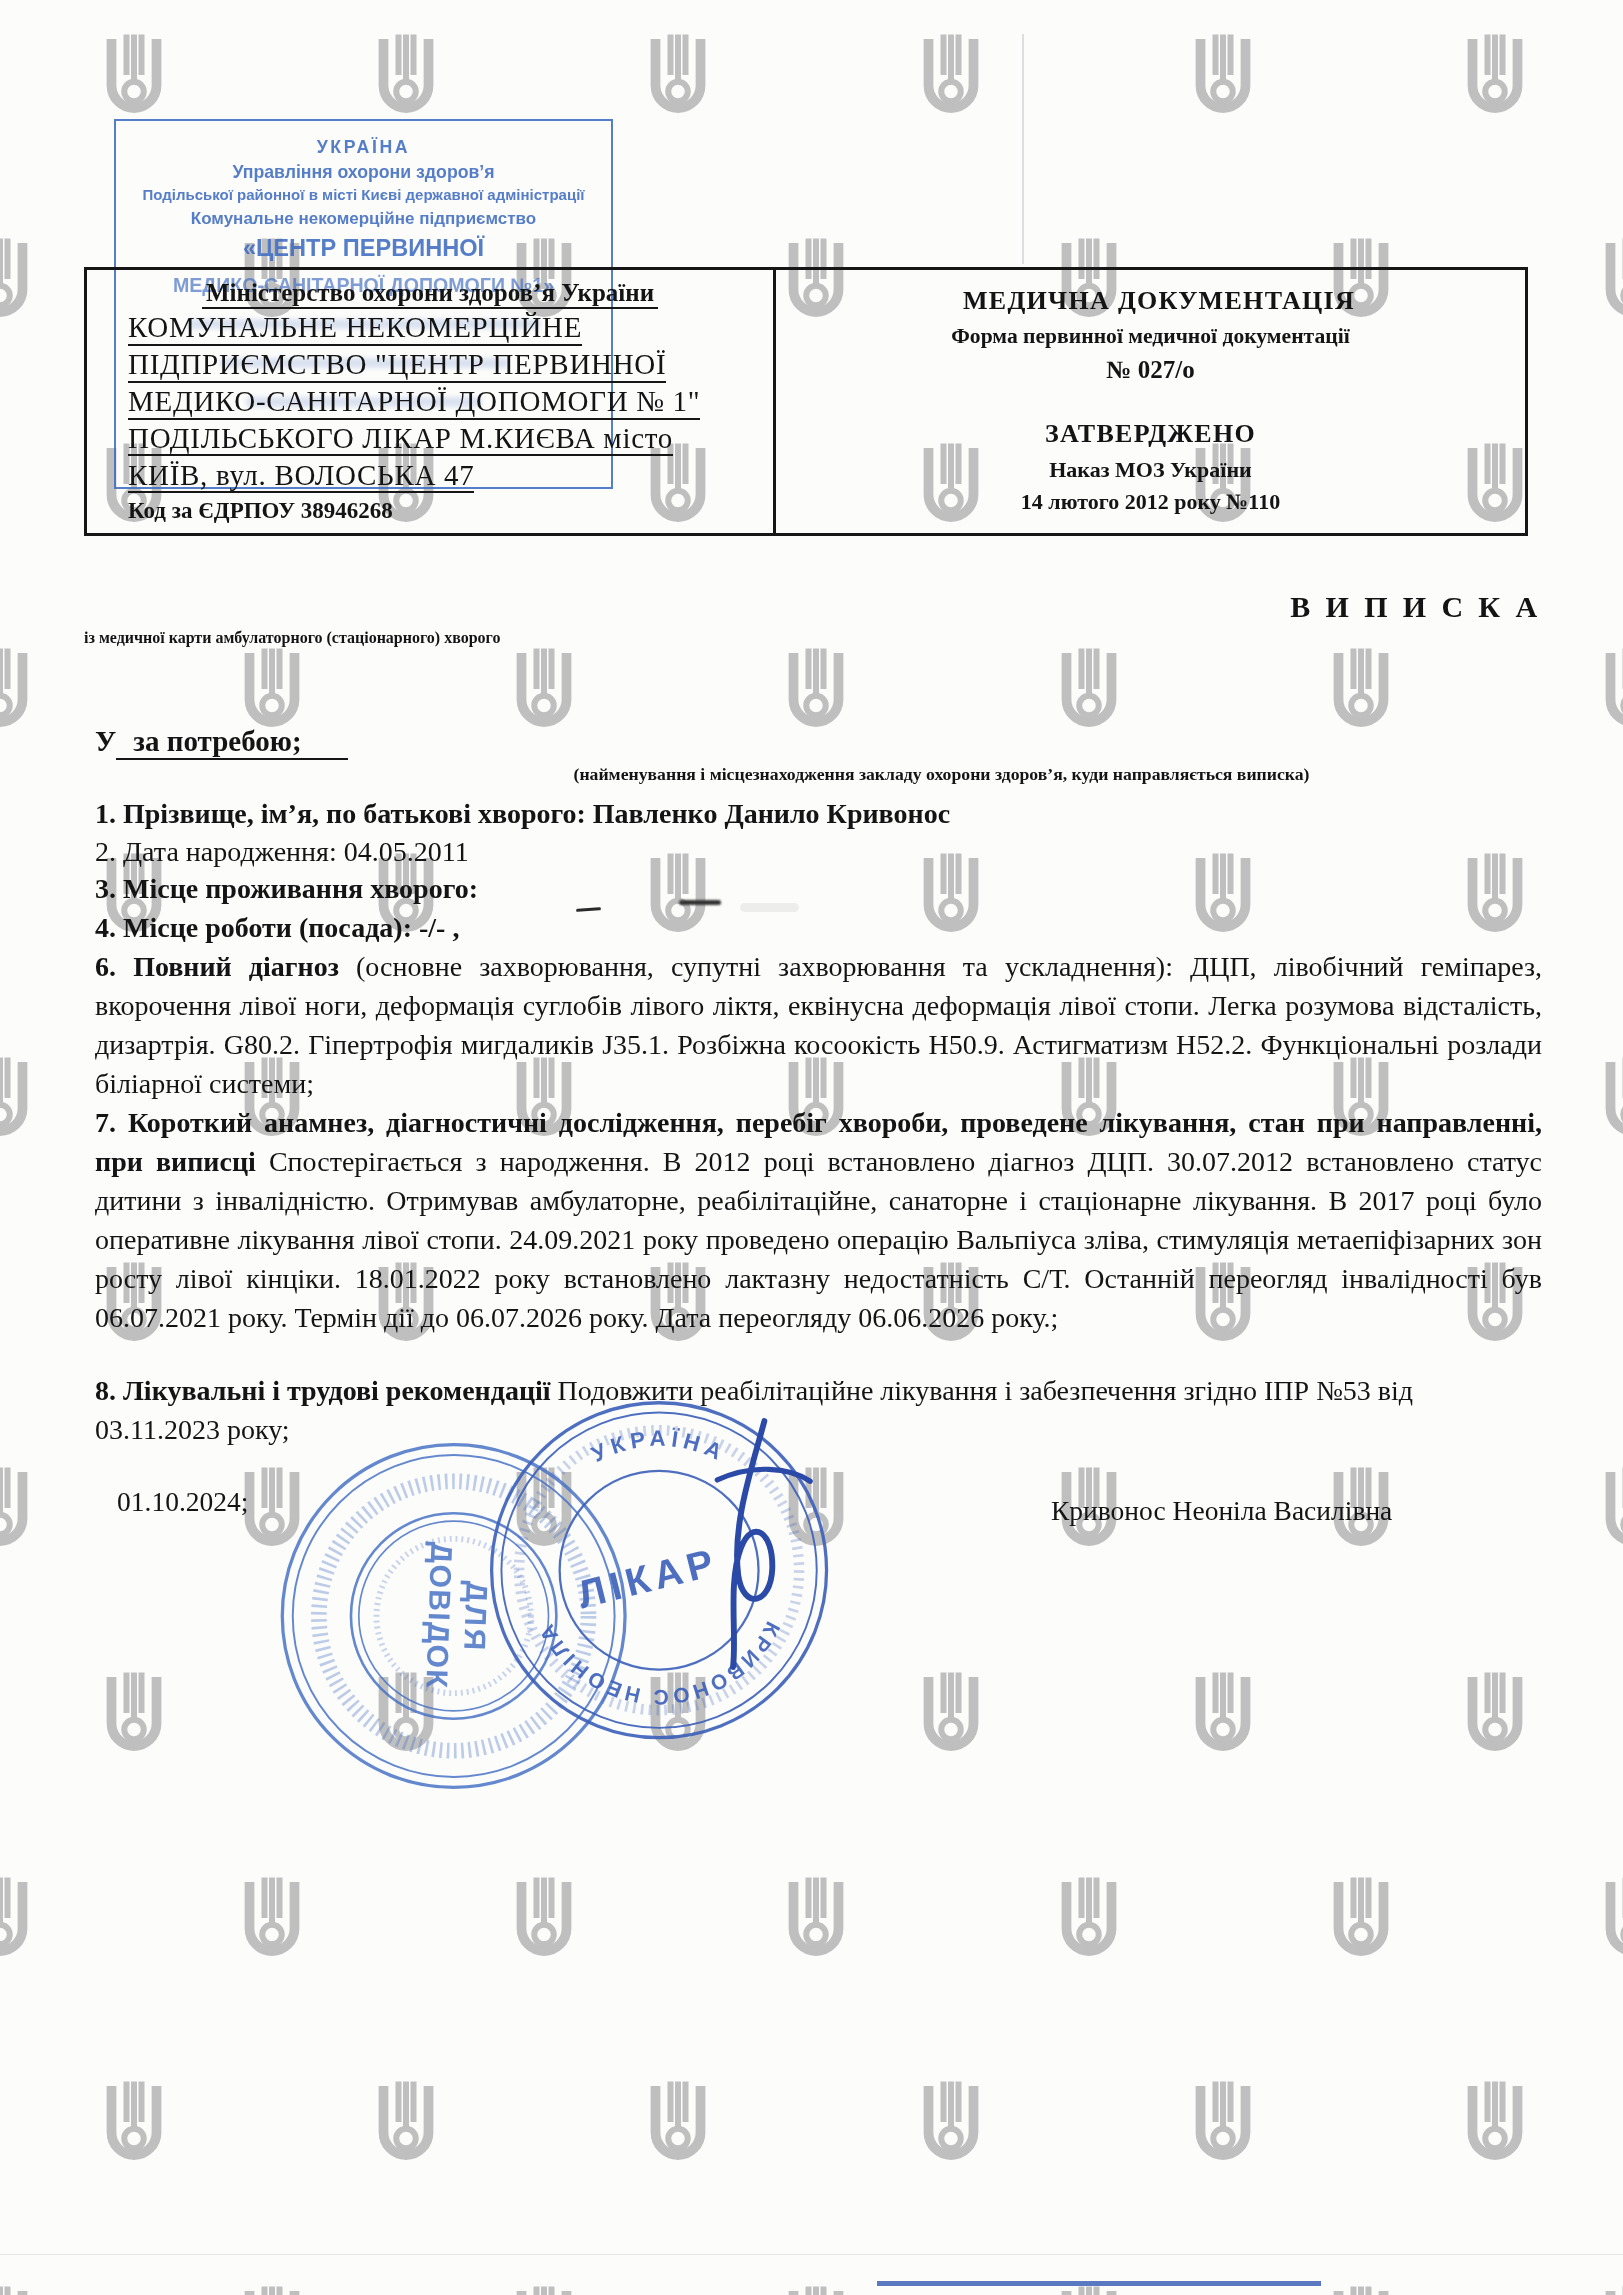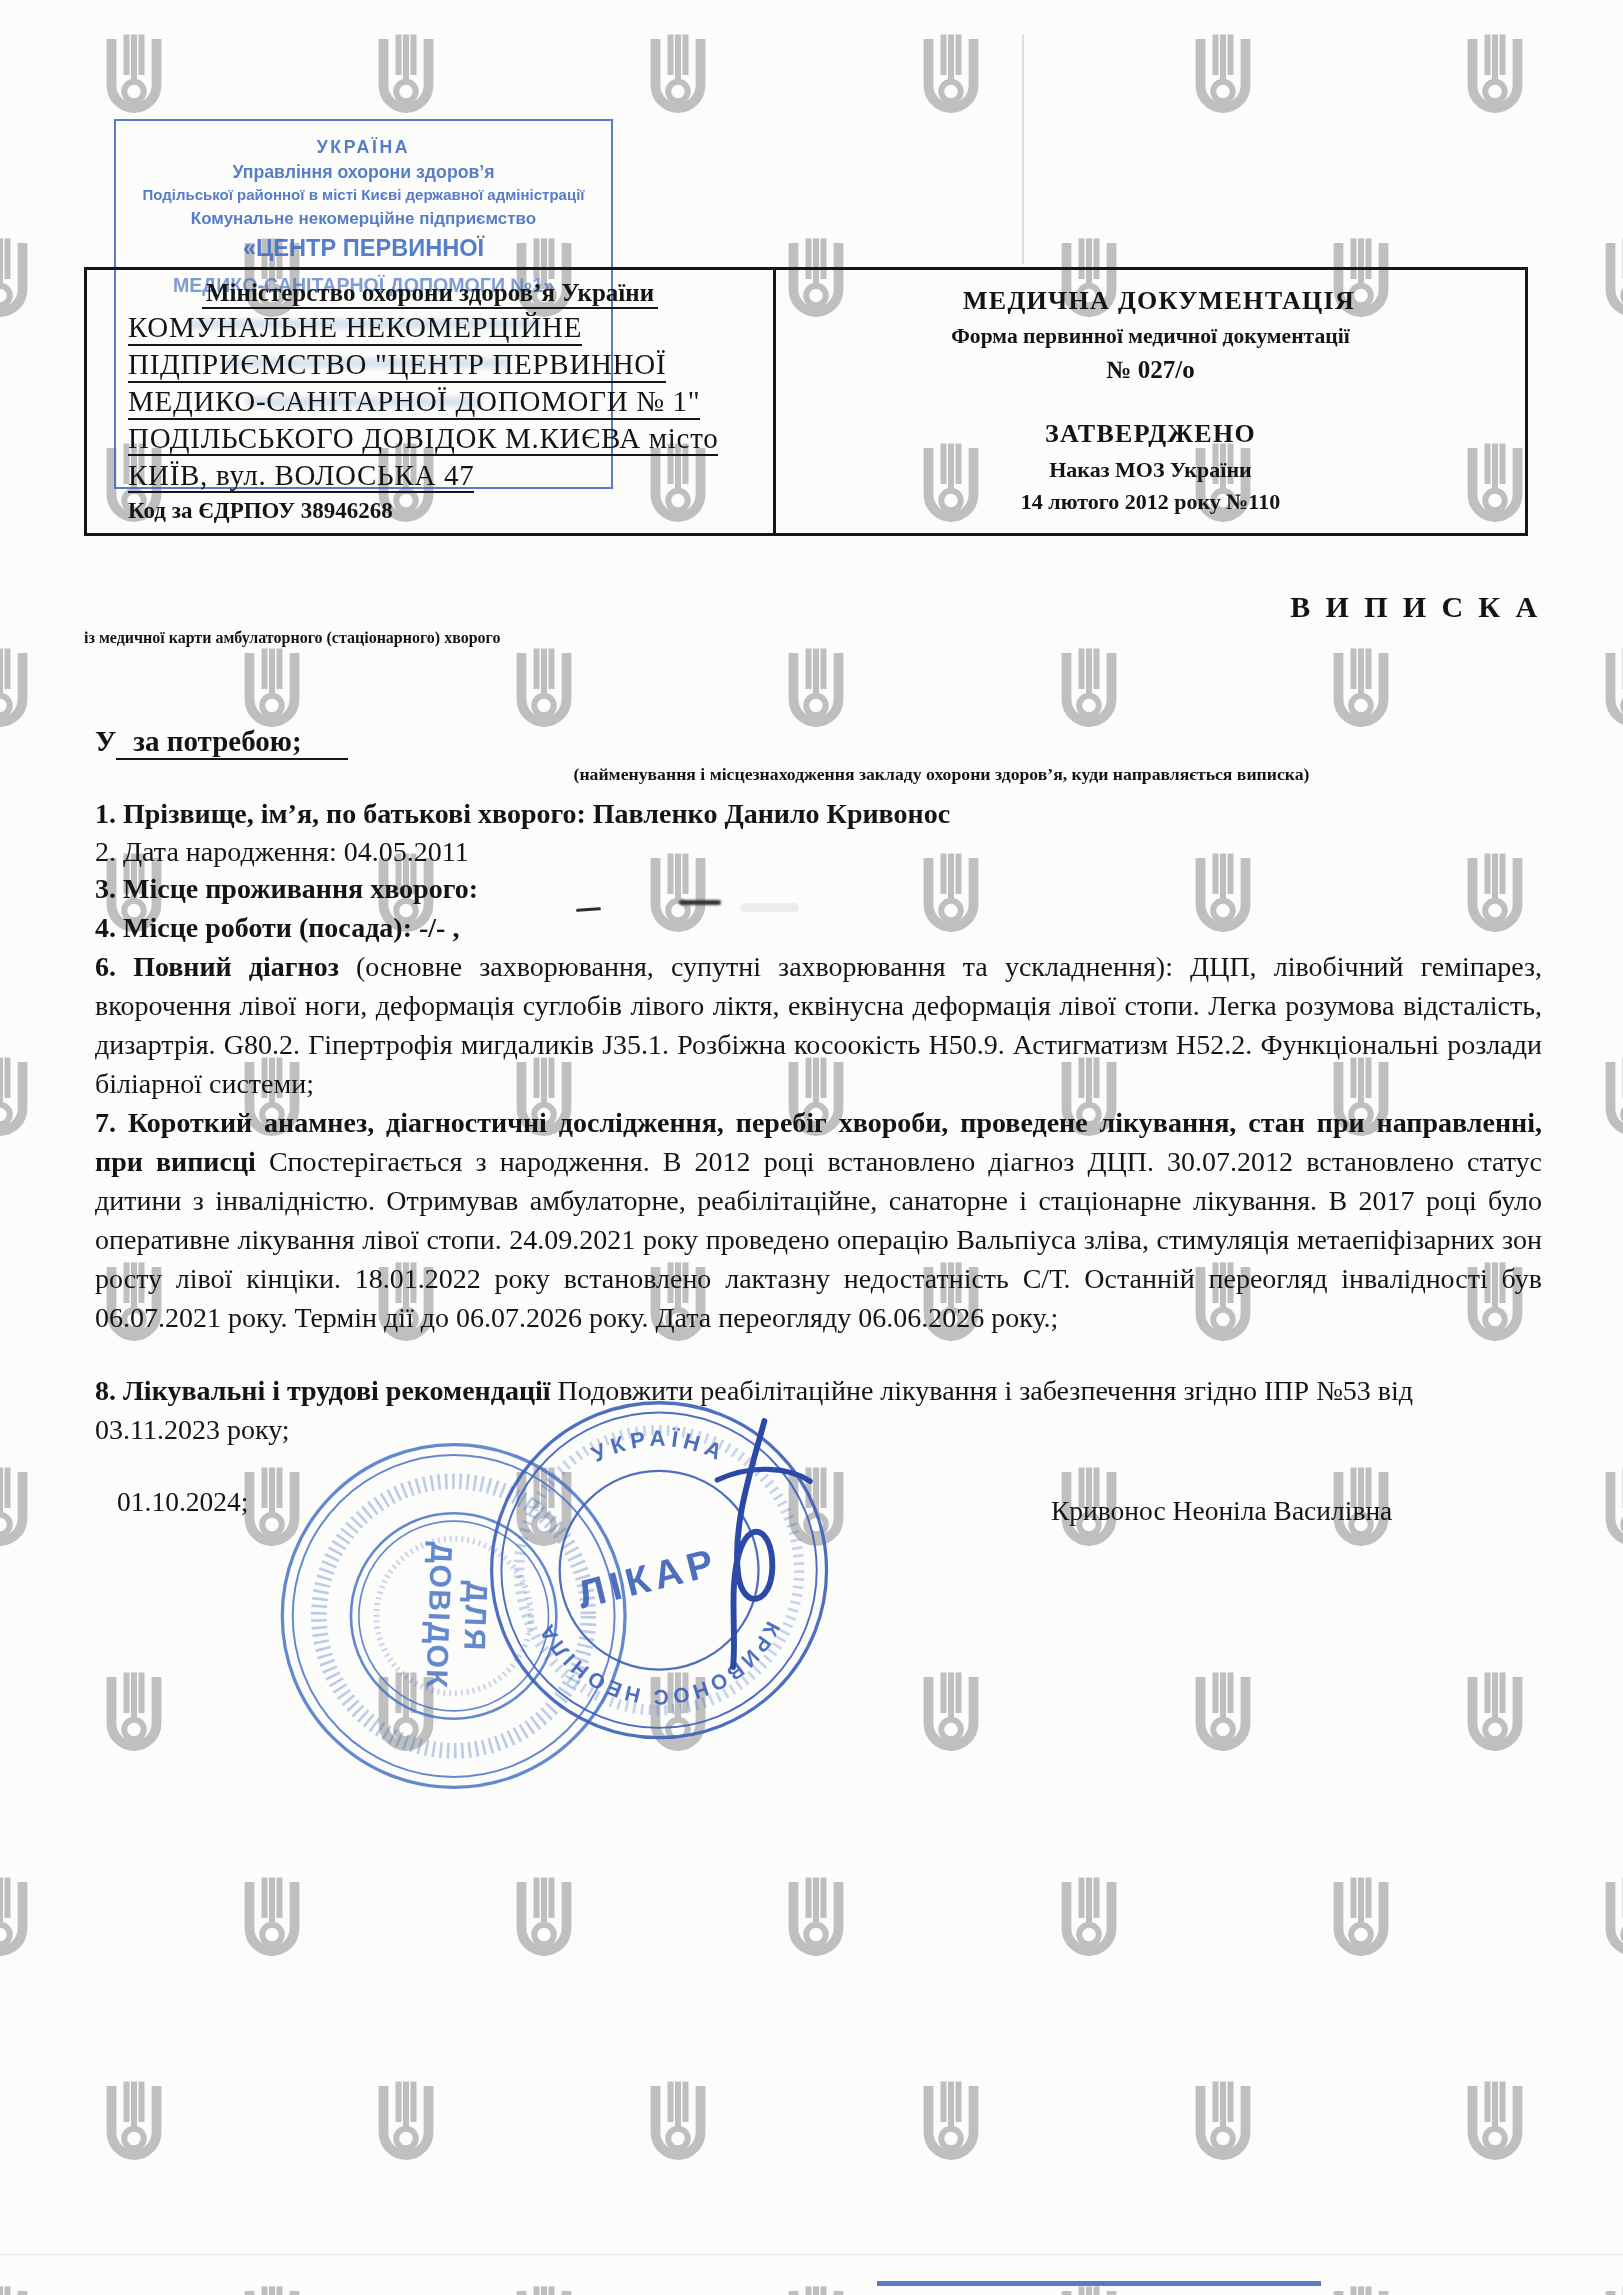--- a/index.html
+++ b/index.html
@@ -1094,21 +1094,21 @@
     <div class="stamp-faint" style="top:198px;width:353px;"></div>
     <div class="stamp-faint" style="top:237px;width:288px;"></div>
     <div class="stamp-faint" style="top:276px;width:236px;"></div>
   </div>
 
   <div class="hbox hbox-left">
     <div class="ministry"><span>Міністерство охорони здоров’я України</span></div>
     <div class="orgline"><span>КОМУНАЛЬНЕ НЕКОМЕРЦІЙНЕ</span></div>
     <div class="orgline"><span>ПІДПРИЄМСТВО "ЦЕНТР ПЕРВИННОЇ</span></div>
     <div class="orgline"><span>МЕДИКО-САНІТАРНОЇ ДОПОМОГИ № 1"</span></div>
-    <div class="orgline"><span>ПОДІЛЬСЬКОГО ДОВІДОК М.КИЄВА  місто</span></div>
+    <div class="orgline"><span>ПОДІЛЬСЬКОГО ЛІКАР М.КИЄВА  місто</span></div>
     <div class="orgline"><span>КИЇВ, вул. ВОЛОСЬКА 47</span></div>
     <div class="edrpou">Код за ЄДРПОУ 38946268</div>
   </div>
 
   <div class="hbox hbox-right">
     <div class="doc-title">МЕДИЧНА ДОКУМЕНТАЦІЯ</div>
     <div class="form-line">Форма первинної медичної документації</div>
     <div class="form-num">№ 027/о</div>
     <div class="approved">ЗАТВЕРДЖЕНО</div>
     <div class="order-line">Наказ МОЗ України</div>

